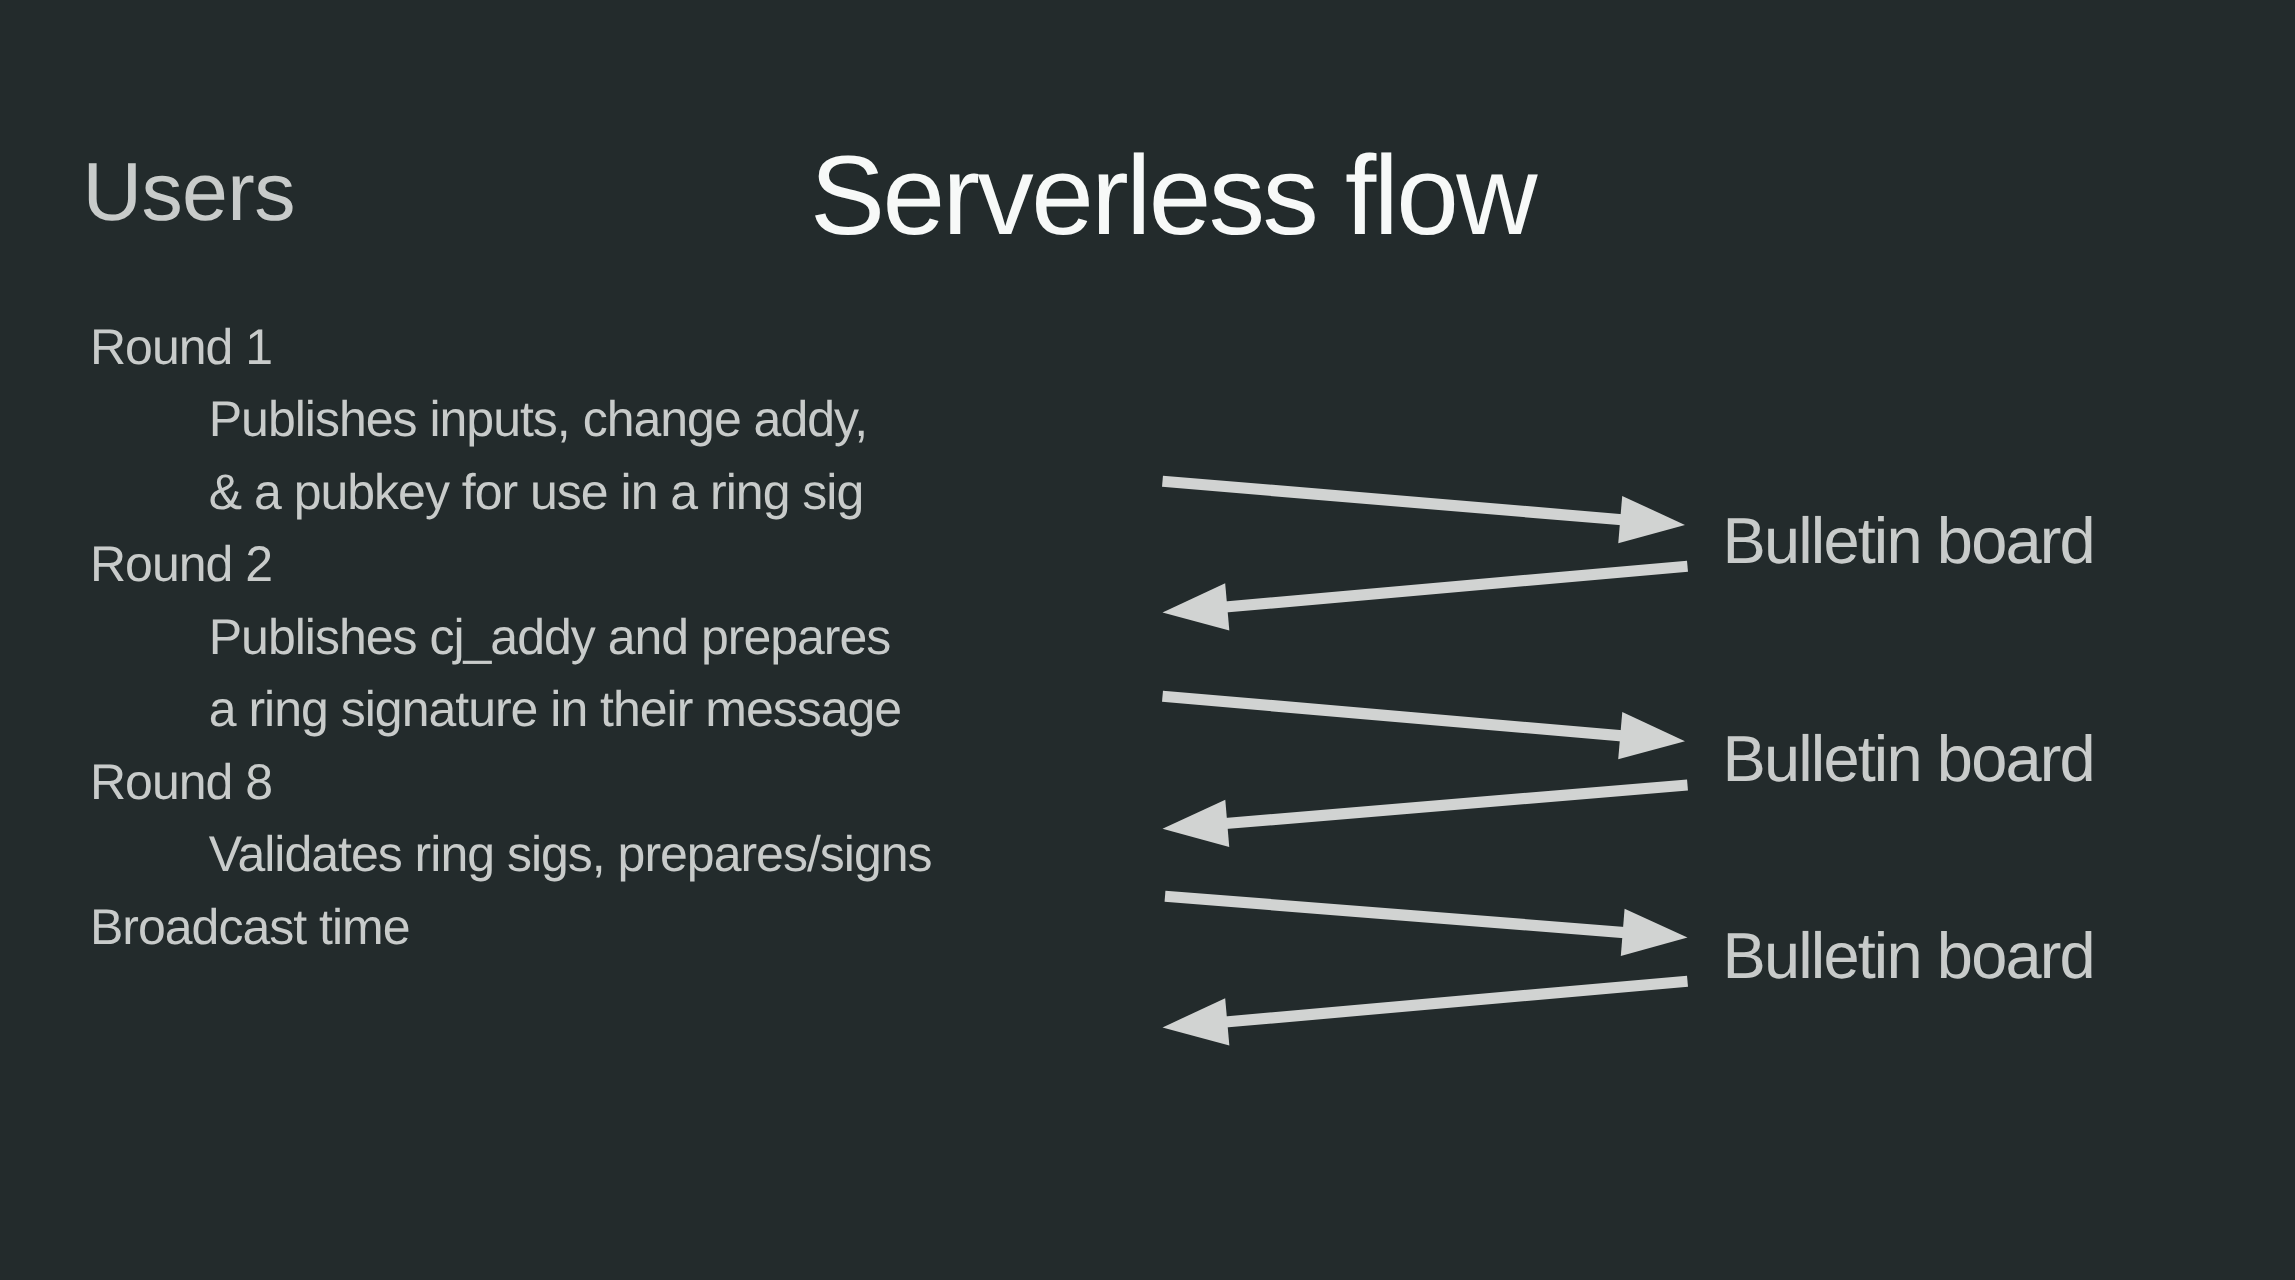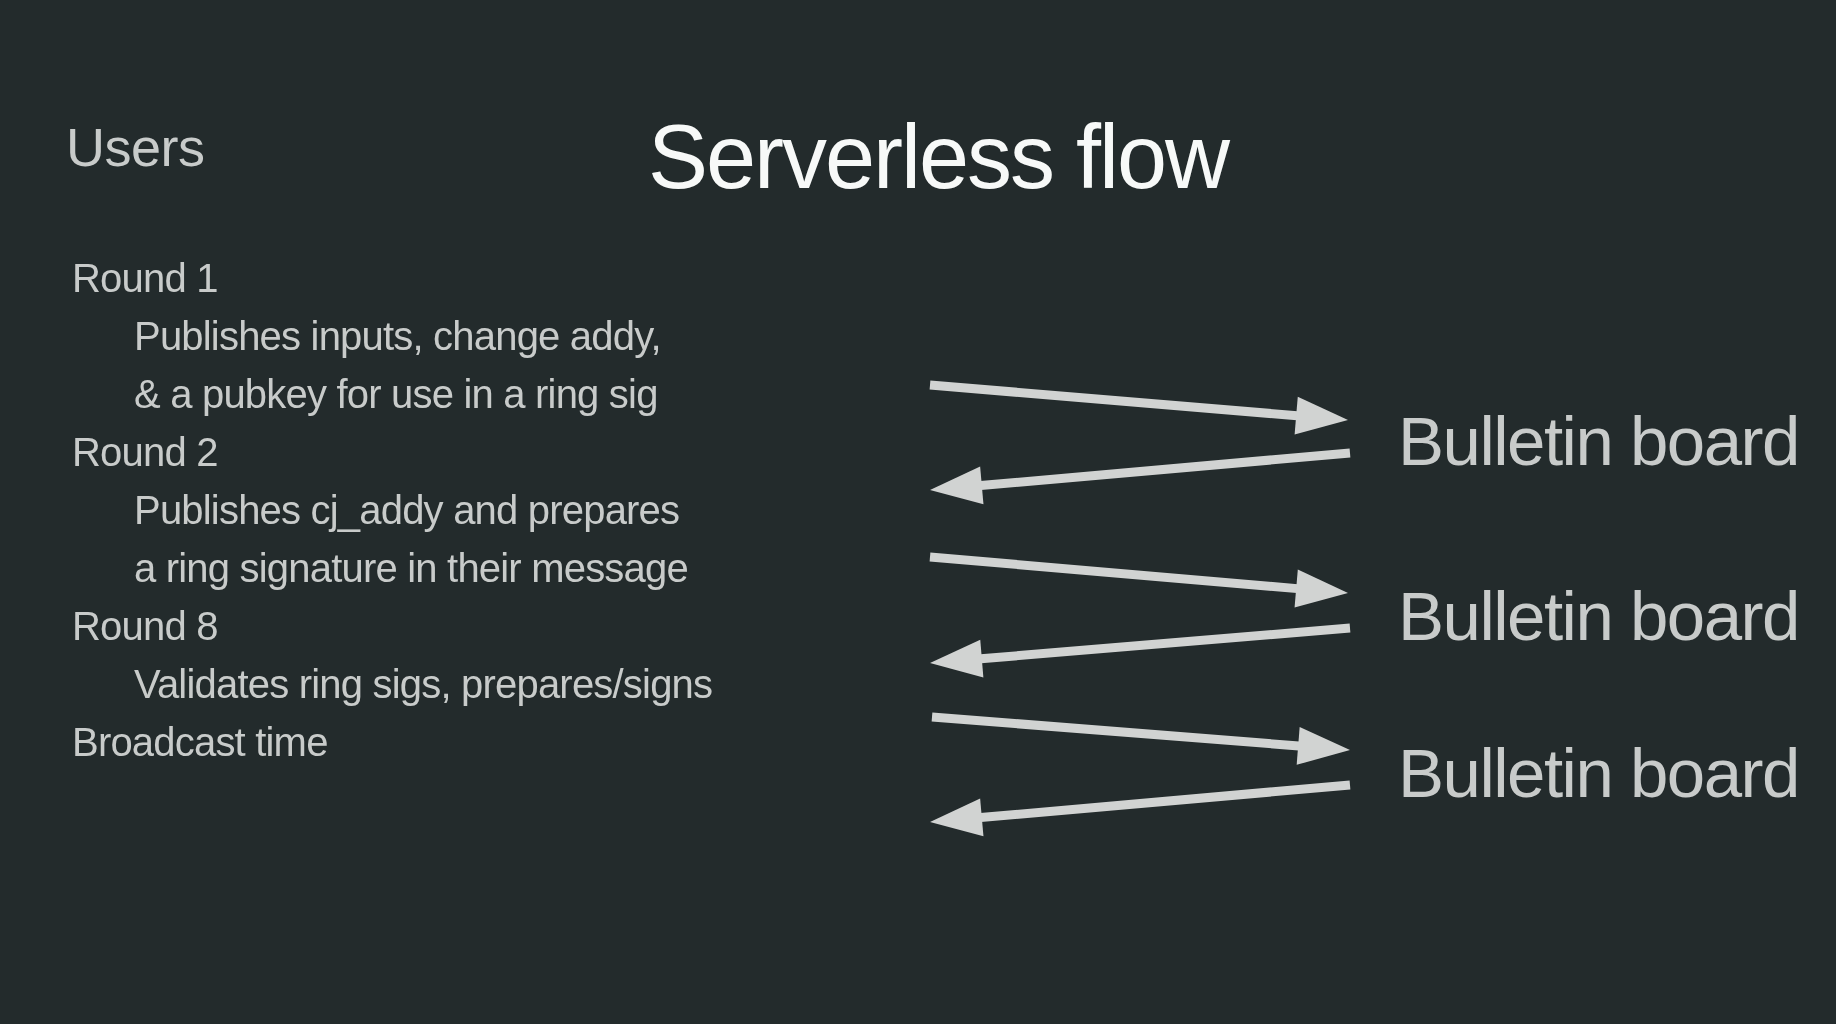--- a/index.html
+++ b/index.html
@@ -29,52 +29,51 @@
     font-size: 90px;
     line-height: 1;
     letter-spacing: -2px;
     color: var(--title, #F7F9F8);
     white-space: nowrap;
   }
   .users-heading {
     position: absolute;
     left: 66px;
     top: 120px;
-    font-size: 54px;
+    font-size: 66px;
     line-height: 1;
     letter-spacing: -0.5px;
     color: var(--fg, #C8CBCA);
     white-space: nowrap;
   }
   .rounds-list {
     position: absolute;
     left: 72px;
     top: 249px;
     width: 900px;
   }
   .flow-line {
     height: 58px;
     line-height: 58px;
     font-size: 40px;
     letter-spacing: -0.8px;
     color: var(--fg, #C8CBCA);
     white-space: nowrap;
   }
   .flow-line.detail {
-    margin-left: 62px;
+    margin-left: 95px;
   }
   .board-label {
     position: absolute;
     left: 1378px;
-    font-size: 69px;
+    font-size: 52px;
     line-height: 1;
     letter-spacing: -1.5px;
     color: var(--fg, #C8CBCA);
     white-space: nowrap;
-    margin-left: 20px;
   }
   .arrows-layer {
     position: absolute;
     left: 0;
     top: 0;
     width: 1836px;
     height: 1024px;
     pointer-events: none;
   }
 </style>

